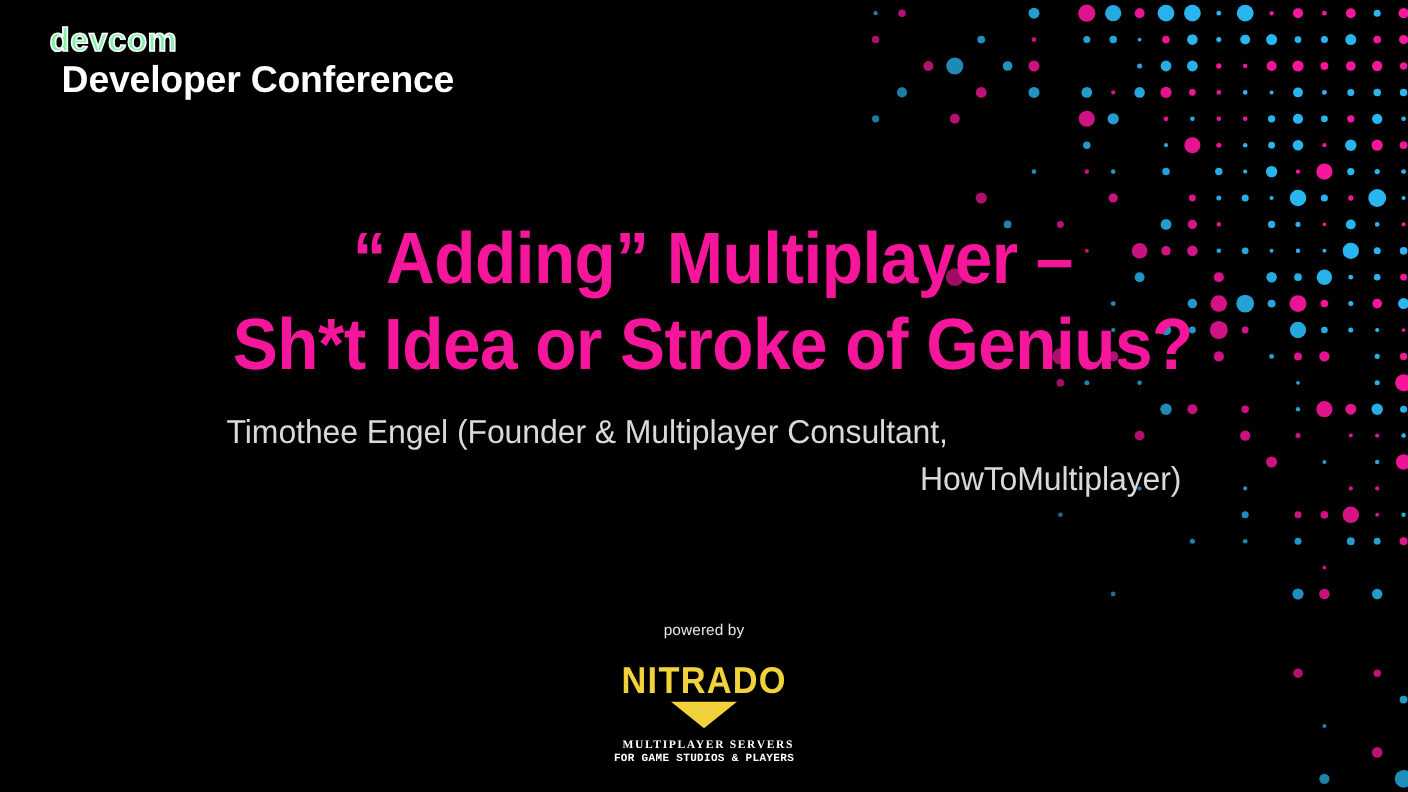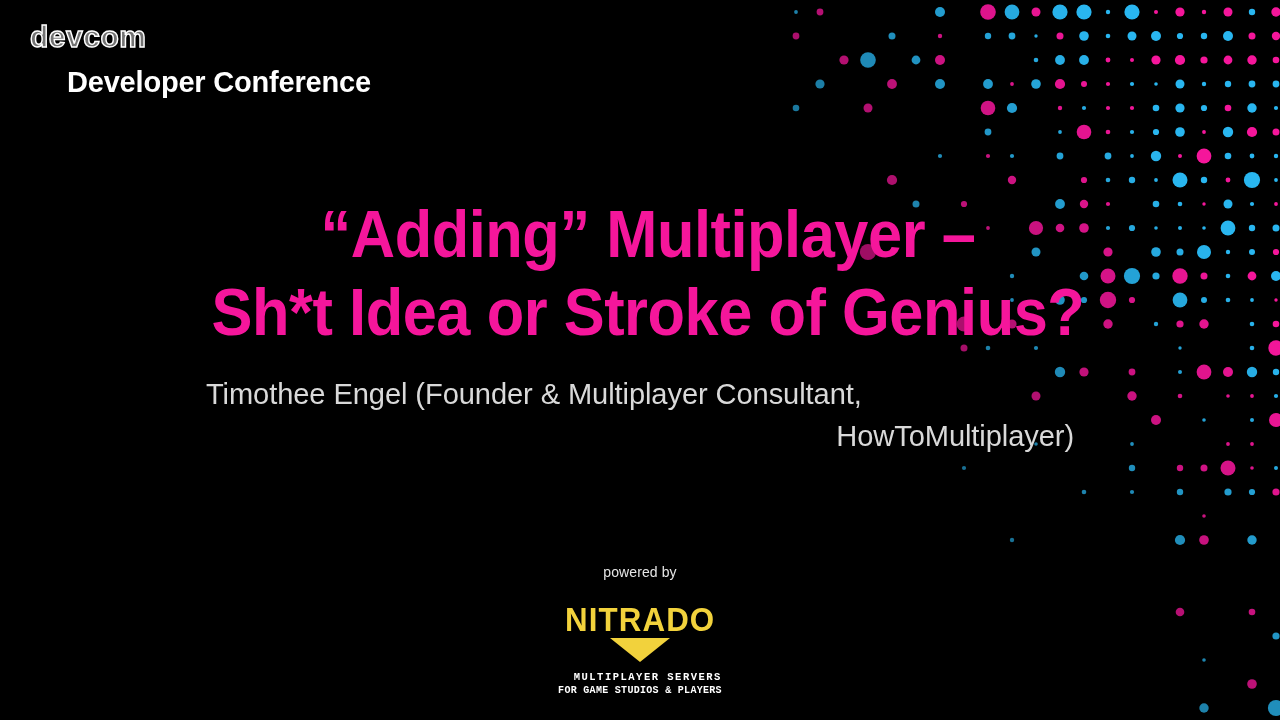--- a/index.html
+++ b/index.html
@@ -39,34 +39,34 @@
     left: 28px;
     top: 22px;
     z-index: 5;
   }
   .logo-devcom {
     font-family: "Liberation Sans", sans-serif;
     font-size: 30px;
     font-weight: 700;
     letter-spacing: 0.5px;
     line-height: 1;
-    color: #737373;
+    color: #86efac;
     -webkit-text-stroke: 1.4px #ffffff;
     text-stroke: 1.4px #ffffff;
-    margin: 0 0 1px 0;
+    margin: 0 0 1px 15px;
     padding-left: 2px;
   }
   .logo-conference {
     font-family: "Liberation Sans", sans-serif;
-    font-size: 29px;
+    font-size: 34px;
     font-weight: 700;
     letter-spacing: -0.2px;
     line-height: 1.05;
     color: #ffffff;
-    margin: 15px;
+    margin: 4px;
     padding-left: 24px;
   }
 
   
   .title-wrap {
     position: absolute;
     left: 16px;
     right: 0;
     top: 196px;
     text-align: center;
@@ -145,21 +145,21 @@
   }
   .nitrado-tri {
     width: 0;
     height: 0;
     border-left: 30px solid transparent;
     border-right: 30px solid transparent;
     border-top: 24px solid #F2D23C;
     margin: 2px auto 0 auto;
   }
   .nitrado-tag1 {
-    font-family: Liberation Mono, monospace;
+    font-family: Liberation Serif, serif;
     font-size: 10.5px;
     font-weight: 700;
     color: #FFFFFF;
     letter-spacing: 1.5px;
     margin: 9px 0 0 0;
     line-height: 1.25;
   }
   .nitrado-tag2 {
     font-family: Liberation Mono, monospace;
     font-size: 10px;

